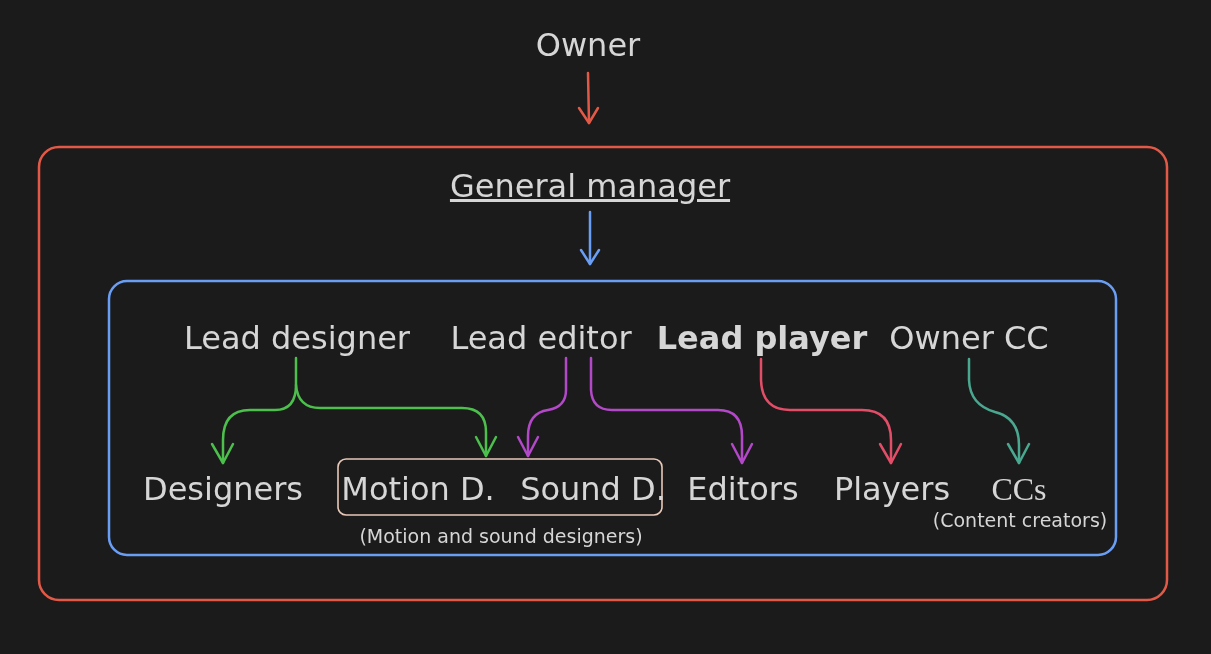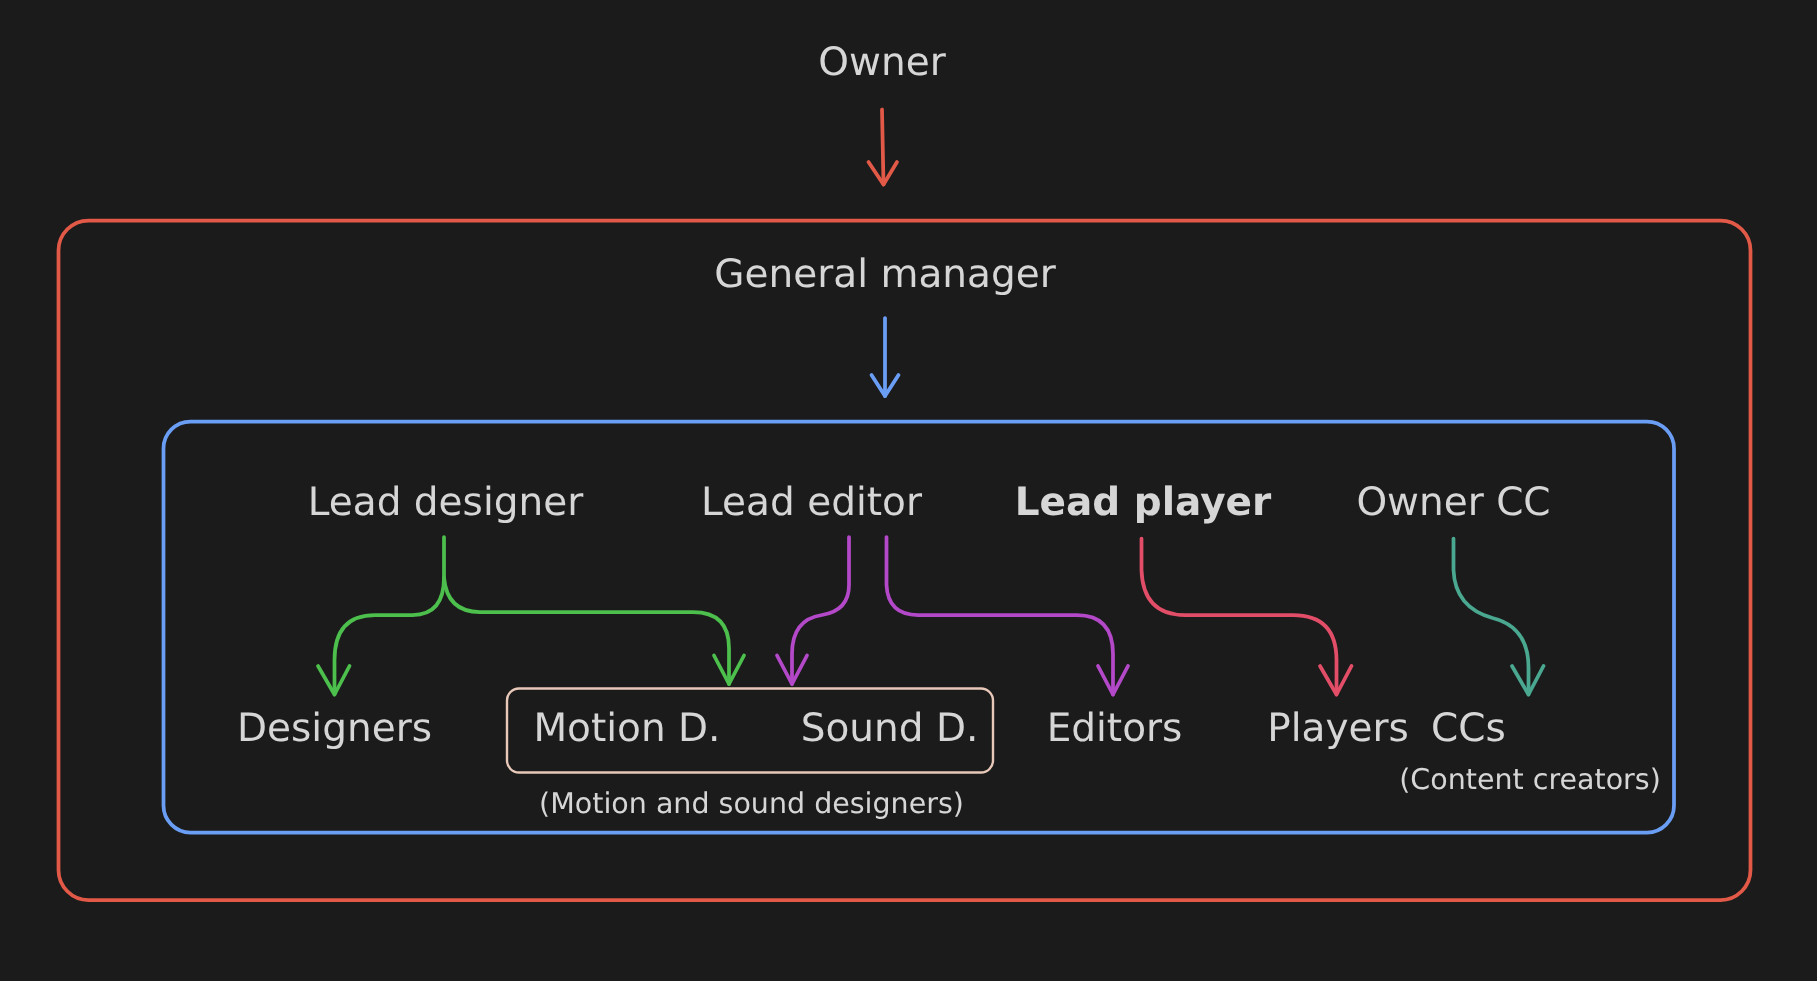--- a/index.html
+++ b/index.html
@@ -1,18 +1,18 @@
 <!DOCTYPE html>
 <html><head>
 <meta charset="utf-8">
 <style>
   html, body { margin:0; padding:0; background:#1b1b1b; }
   body { width:1211px; height:654px; position:relative; overflow:hidden;
          font-family:"DejaVu Sans", sans-serif; color:#d6d6d6; }
-  .lbl { position:absolute; font-size:26px; white-space:nowrap; transform:translateX(-50%); line-height:1; }
+  .lbl { position:absolute; font-size:32px; white-space:nowrap; transform:translateX(-50%); line-height:1; }
   .sub { position:absolute; font-size:19px; white-space:nowrap; transform:translateX(-50%); line-height:1; }
   svg { position:absolute; left:0; top:0; }
 </style>
 </head>
 <body>
 
 <svg width="1211" height="654" fill="none" stroke-width="2.5" stroke-linecap="round" stroke-linejoin="round">
 
   <rect x="39" y="147" width="1128" height="453" rx="20" stroke="#e25a47"></rect>
   <rect x="109" y="281" width="1007" height="274" rx="18" stroke="#6a9ef5"></rect>
@@ -47,28 +47,28 @@
     <path d="M880 444 L891 463 L901 444"></path>
   </g>
 
   <g stroke="#4aa890">
     <path d="M969 359 L969 380 Q970 405 995 412 Q1019 418 1019 445 L1019 463"></path>
     <path d="M1008 444 L1019 463 L1029 444"></path>
   </g>
 </svg>
 
 <div class="lbl" style="left:588px; top:29px;">Owner</div>
-<div class="lbl" style="left:590px; top:170px;">General manager</div>
+<div class="lbl" style="left:590px; top:170px;text-decoration:underline;">General manager</div>
 
 <div class="lbl" style="left:297px; top:322px;">Lead designer</div>
 <div class="lbl" style="left:541px; top:322px;">Lead editor</div>
 <div class="lbl" style="left:762px; top:322px;font-weight:bold;">Lead player</div>
 <div class="lbl" style="left:969px; top:322px;">Owner CC</div>
 
 <div class="lbl" style="left:223px; top:473px;">Designers</div>
 <div class="lbl" style="left:418px; top:473px;">Motion D.</div>
 <div class="lbl" style="left:593px; top:473px;">Sound D.</div>
 <div class="lbl" style="left:743px; top:473px;">Editors</div>
 <div class="lbl" style="left:892px; top:473px;text-align:right;">Players</div>
-<div class="lbl" style="left:979px; top:473px;">CCs</div>
+<div class="lbl" style="left:1019px; top:473px;font-family:Liberation Serif, serif;">CCs</div>
 
 <div class="sub" style="left:501px; top:527px;">(Motion and sound designers)</div>
 <div class="sub" style="left:1020px; top:511px;">(Content creators)</div>
 
 </body></html>

